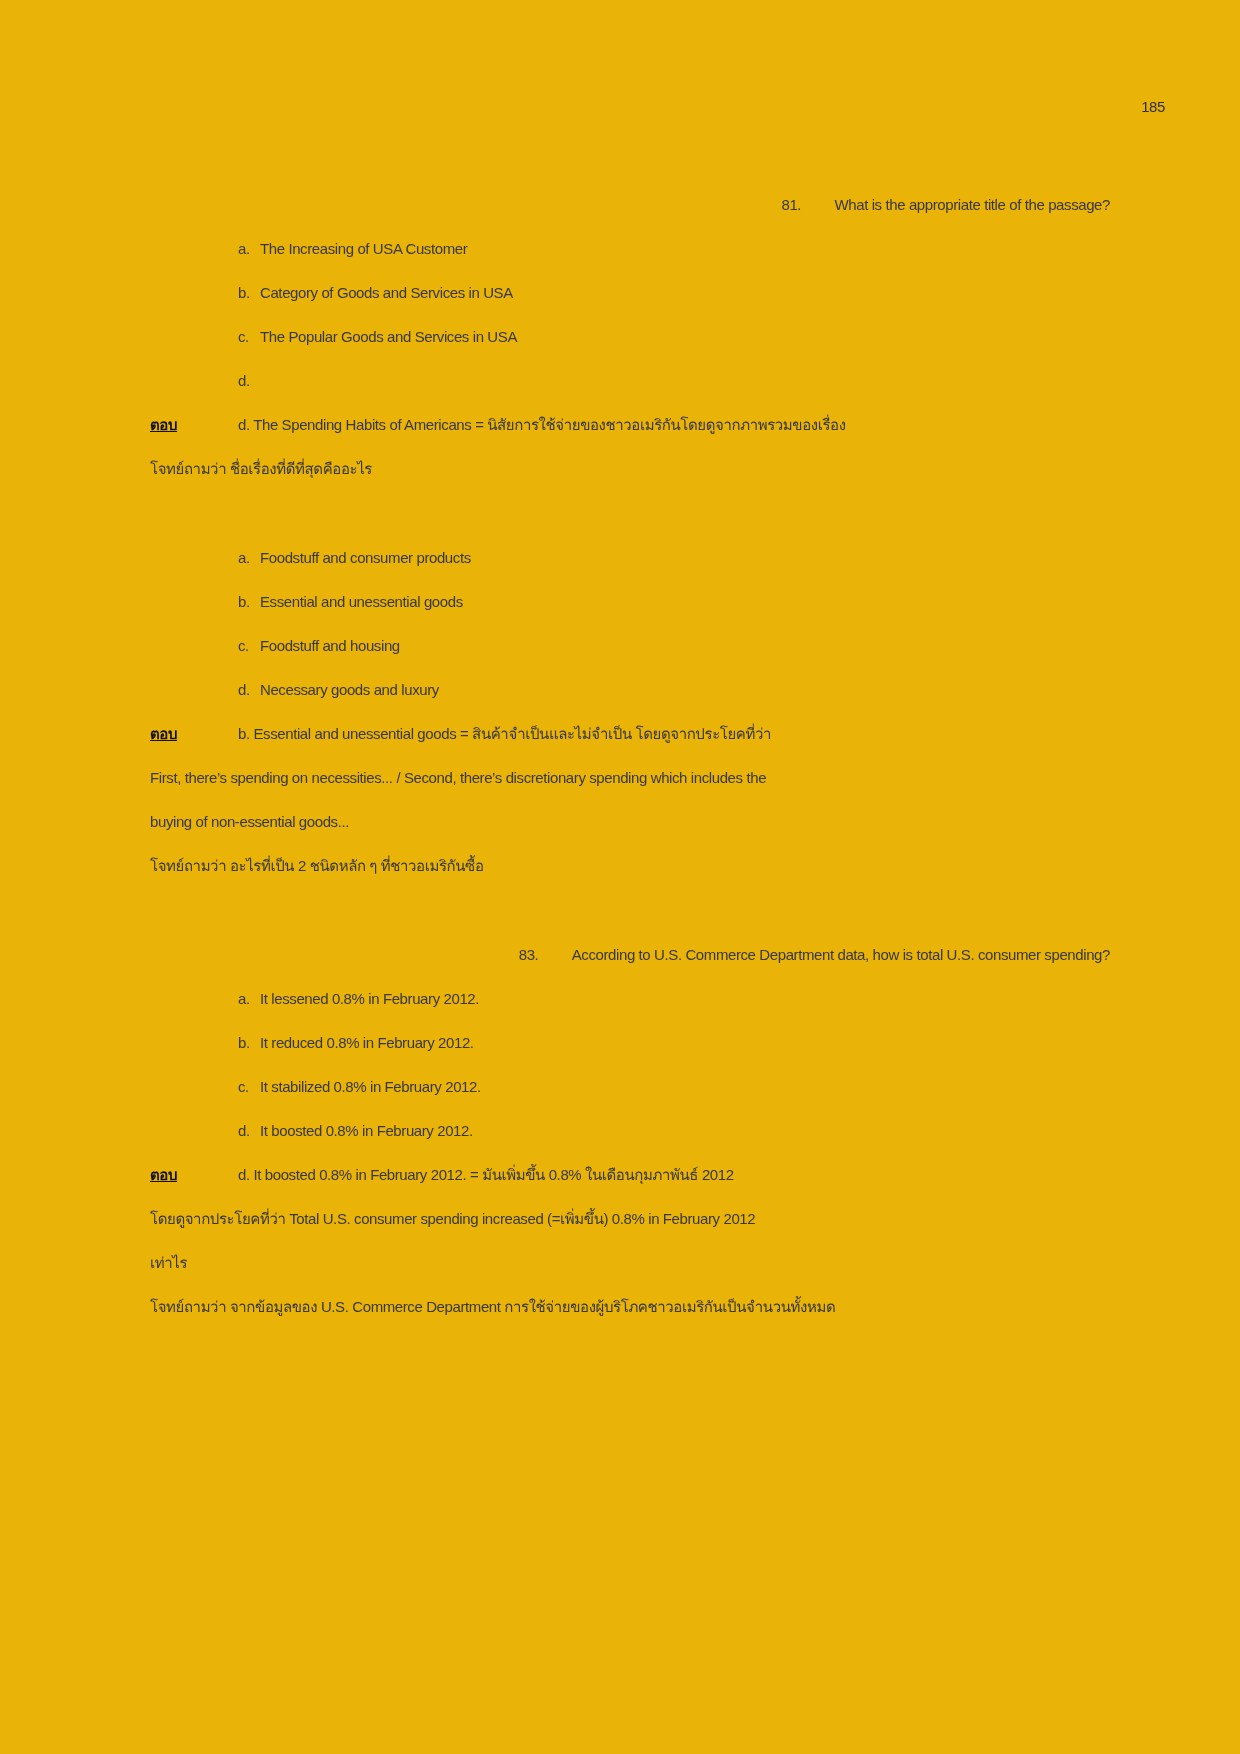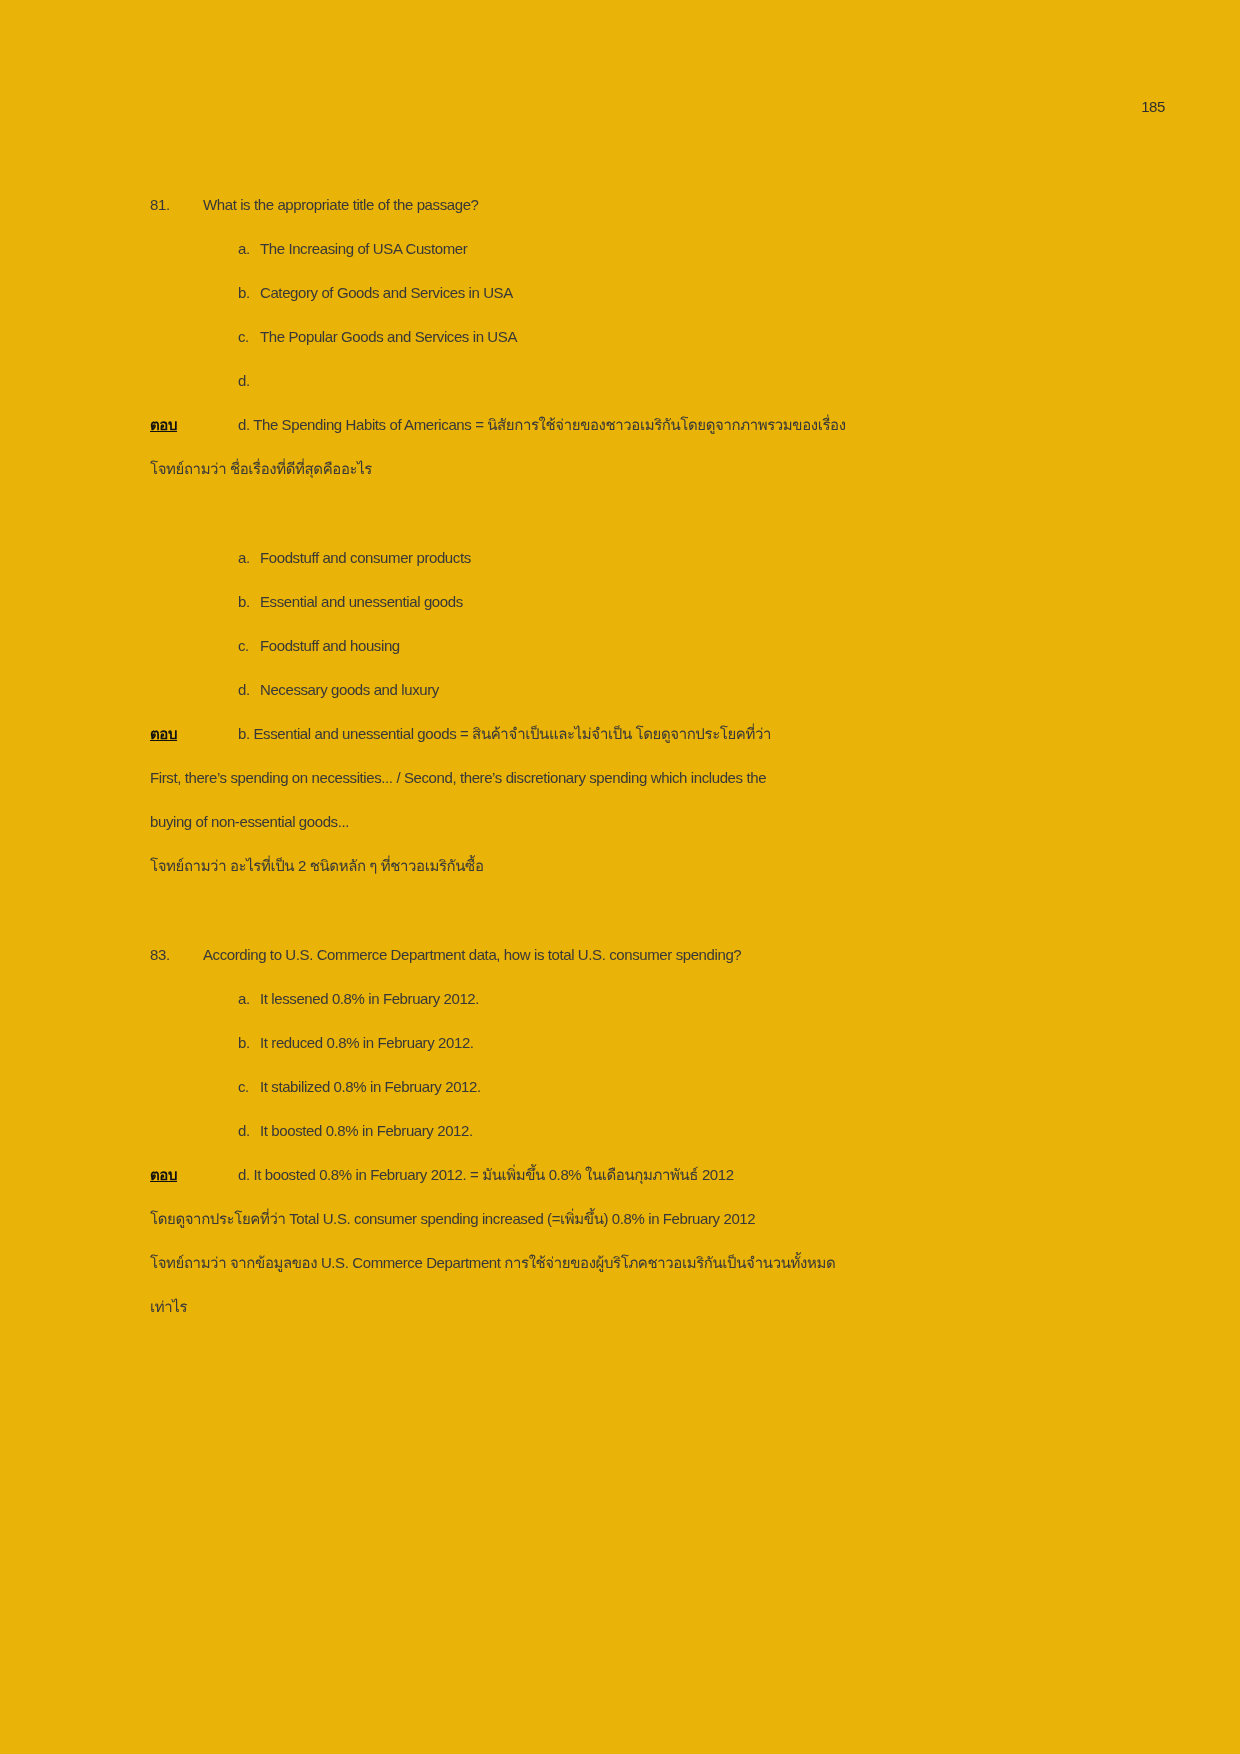--- a/index.html
+++ b/index.html
@@ -28,21 +28,21 @@
     line-height: 30px;
     color: #2f2f2f;
   }
   .content {
     position: absolute;
     top: 183px;
     left: 150px;
     width: 960px;
   }
   .question-block { margin-bottom: 45px; }
-  .q-line { display: flex; white-space: nowrap; }
+  .q-line { display: flex; white-space: nowrap; justify-content: flex-end; }
   .q-num { flex: 0 0 53px; }
   .opt-line { display: flex; padding-left: 88px; white-space: nowrap; }
   .opt-letter { flex: 0 0 22px; }
   .a-line { display: flex; white-space: nowrap; }
   .a-label {
     flex: 0 0 88px;
     font-weight: bold;
     color: #111111;
   }
   .a-label-text { text-decoration: underline; }
@@ -149,19 +149,19 @@
     <span class="opt-text">It boosted 0.8% in February 2012.</span>
   </div>
 </div>
     <div class="a-line">
       <span class="a-label"><span class="a-label-text">ตอบ</span></span>
       <span class="a-text">d. It boosted 0.8% in February 2012. = มันเพิ่มขึ้น 0.8% ในเดือนกุมภาพันธ์ 2012</span>
     </div>
     <div class="expl">
   <div class="expl-line">โดยดูจากประโยคที่ว่า Total U.S. consumer spending increased (=เพิ่มขึ้น) 0.8% in February 2012</div>
 
+  <div class="expl-line">เท่าไร</div>
+
   <div class="expl-line">โจทย์ถามว่า จากข้อมูลของ U.S. Commerce Department การใช้จ่ายของผู้บริโภคชาวอเมริกันเป็นจำนวนทั้งหมด</div>
-
-  <div class="expl-line">เท่าไร</div>
 </div>
   </section>
 </main>
 </div>
 
 </body></html>

